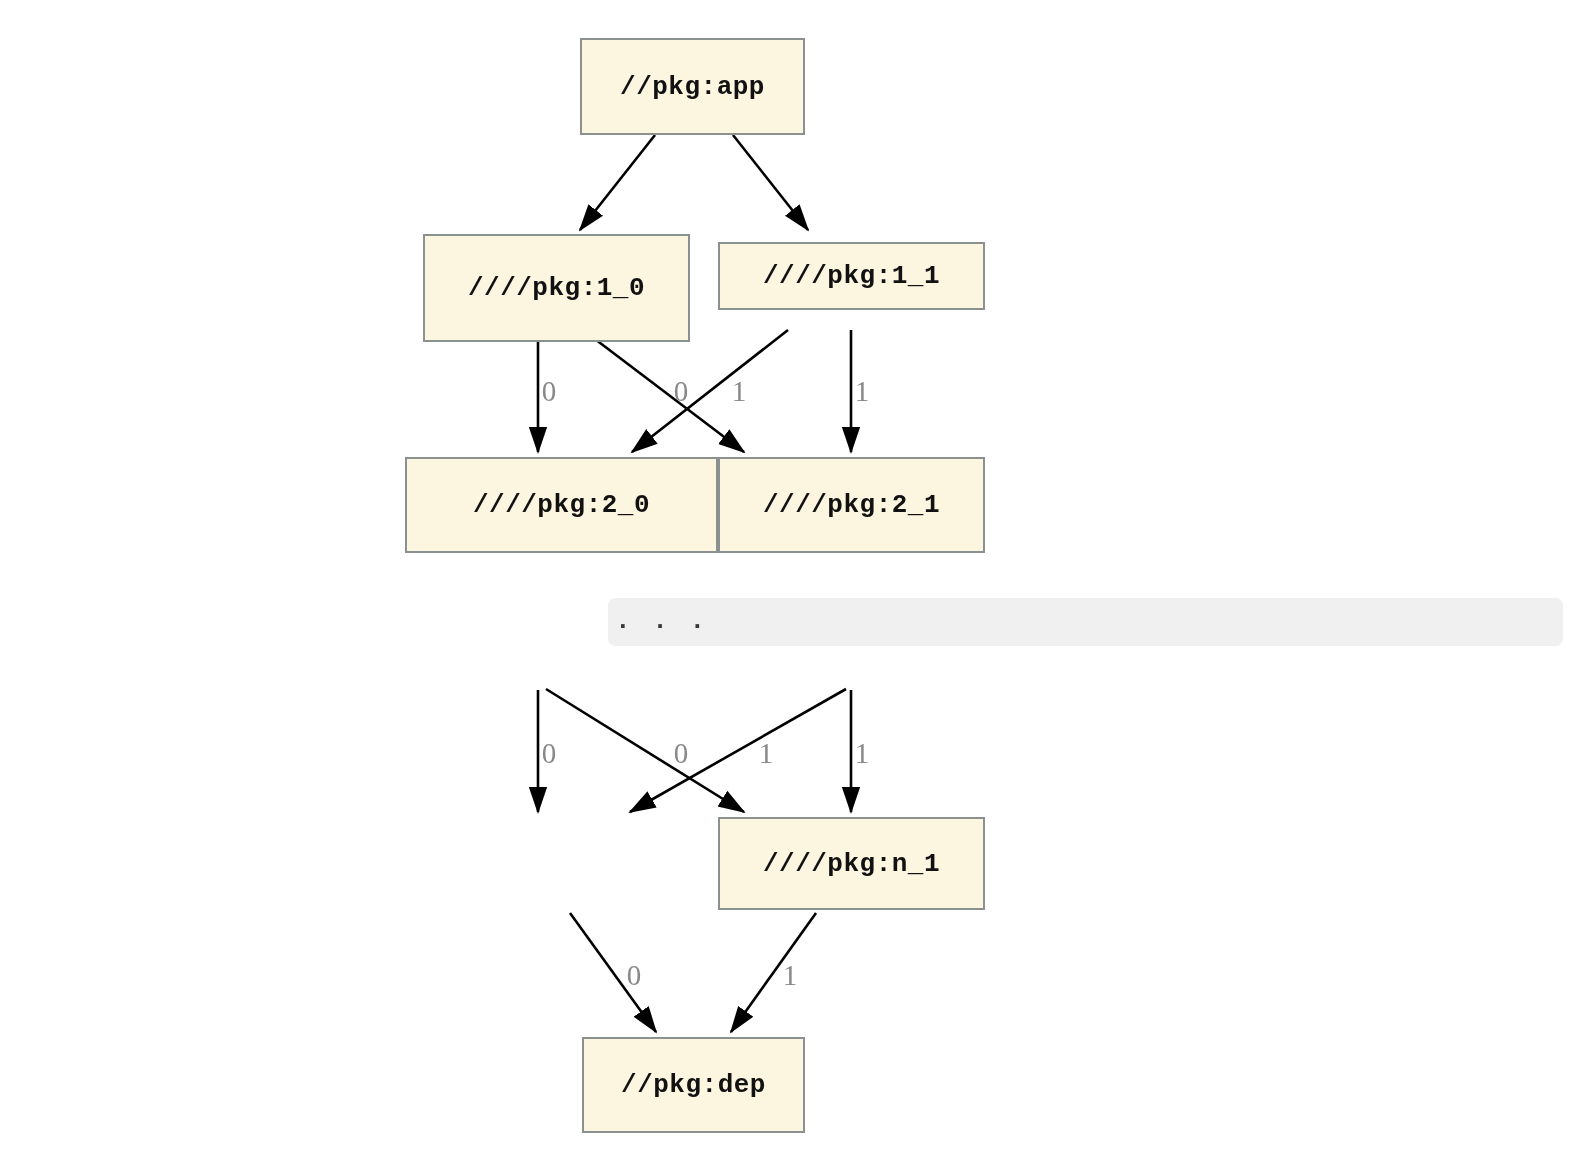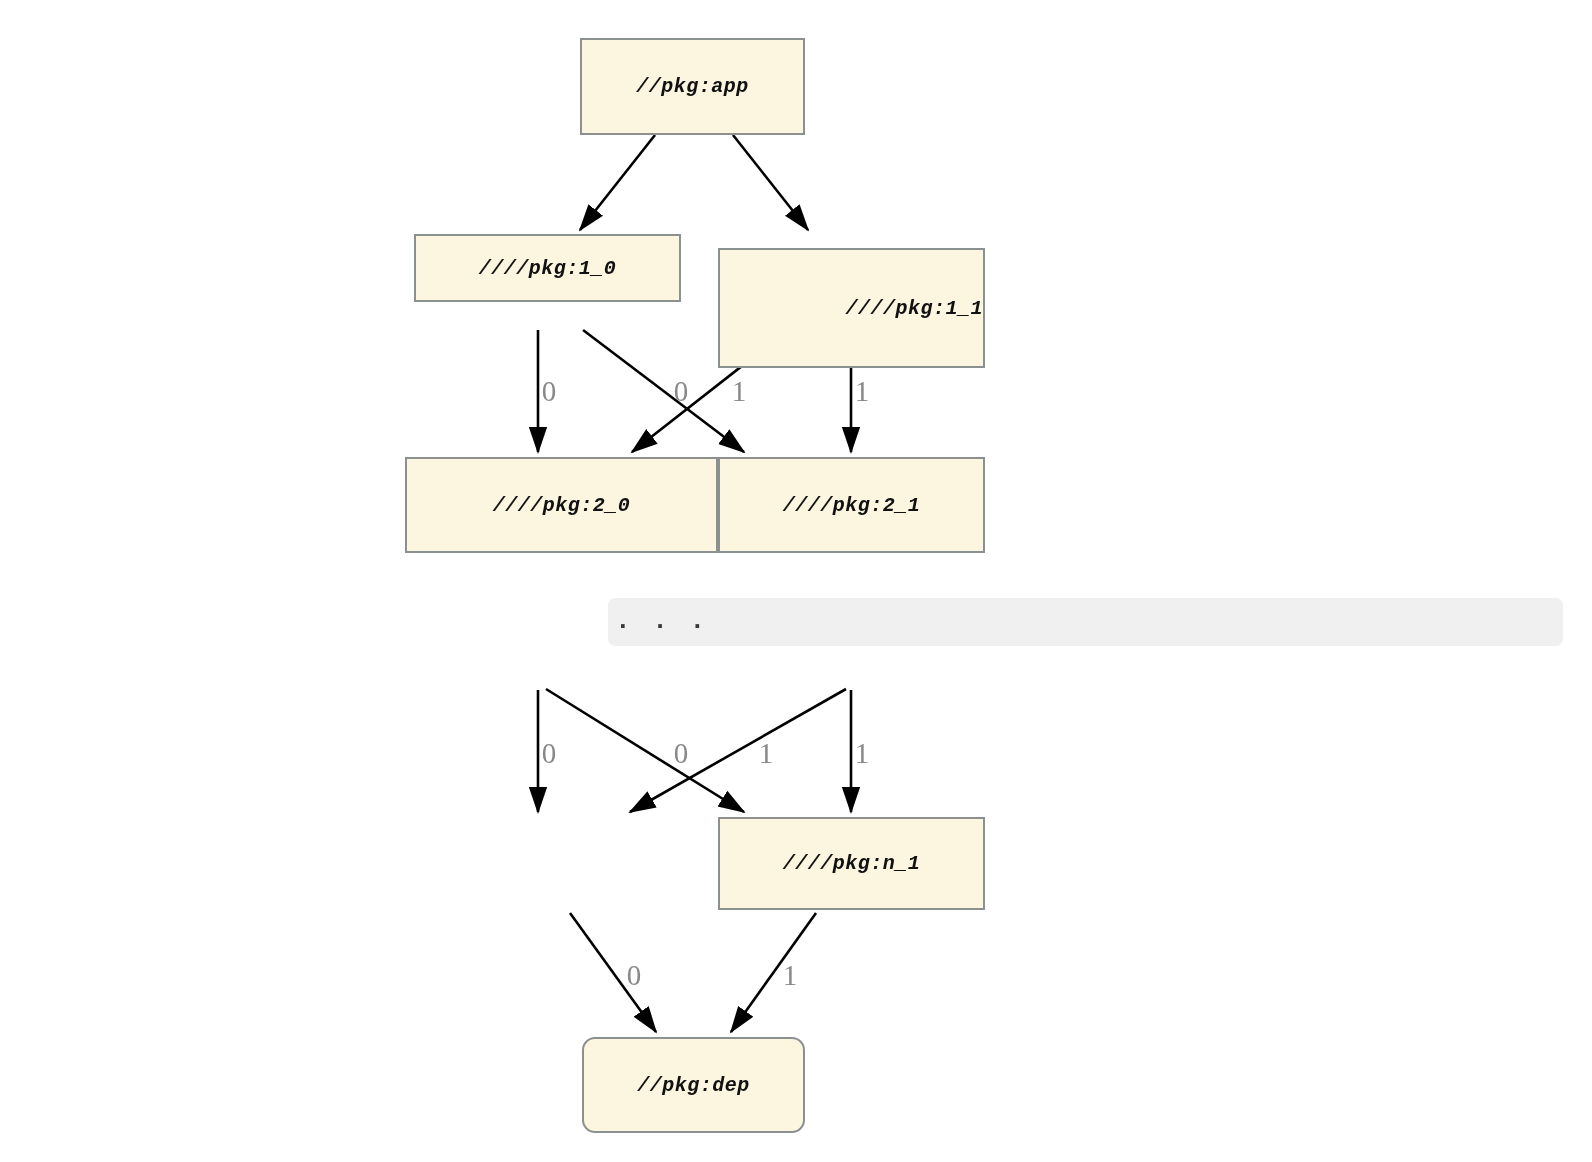--- a/index.html
+++ b/index.html
@@ -35,25 +35,24 @@
   #arrowhead path { fill: var(--edge-stroke); }
   .node {
     position: absolute;
     background: var(--node-fill);
     border: 2.5px solid var(--node-border);
     display: flex; align-items: center; justify-content: center;
   }
   .node-label {
     font-family: "Liberation Mono", monospace;
     font-weight: 700;
-    font-size: 20px;
+    font-size: 26px;
     letter-spacing: 0.5px;
     color: var(--node-text);
     white-space: pre;
-    font-style: italic;
   }
   .edge-label {
     position: absolute;
     transform: translate(-50%, -50%);
     font-family: "Liberation Serif", serif;
     font-size: 29px;
     color: var(--edge-label);
     line-height: 1;
     white-space: pre;
   }
@@ -103,46 +102,46 @@
     <line x1="851" y1="690" x2="851" y2="812" marker-end="url(#arrowhead)"></line>
 
     <line x1="570" y1="913" x2="656" y2="1032" marker-end="url(#arrowhead)"></line>
     <line x1="816" y1="913" x2="731" y2="1032" marker-end="url(#arrowhead)"></line>
   </svg>
 
   <div class="node" style="left:580px; top:38px; width:225px; height:97px;">
     <span class="node-label">//pkg:app</span>
   </div>
 
-  <div class="node" style="left:414px; top:234px; width:267px; height:68px;">
+  <div class="node" style="left:423px; top:234px; width:267px; height:108px;">
     <span class="node-label">////pkg:1_0</span>
   </div>
 
-  <div class="node" style="left:718px; top:248px; width:267px; height:120px;justify-content:flex-end;">
+  <div class="node" style="left:718px; top:242px; width:267px; height:68px;">
     <span class="node-label">////pkg:1_1</span>
   </div>
 
   <div class="node" style="left:405px; top:457px; width:313px; height:96px;">
     <span class="node-label">////pkg:2_0</span>
   </div>
 
   <div class="node" style="left:718px; top:457px; width:267px; height:96px;text-align:right;">
     <span class="node-label">////pkg:2_1</span>
   </div>
 
   <div class="separator">
     <span class="separator-dots">. . .</span>
   </div>
 
 
   <div class="node" style="left:718px; top:817px; width:267px; height:93px;">
     <span class="node-label">////pkg:n_1</span>
   </div>
 
-  <div class="node" style="left:582px; top:1037px; width:223px; height:96px;border-radius:13px;">
+  <div class="node" style="left:582px; top:1037px; width:223px; height:96px;">
     <span class="node-label">//pkg:dep</span>
   </div>
 
   <span class="edge-label" style="left:549px; top:391px;">0</span>
   <span class="edge-label" style="left:681px; top:391px;">0</span>
   <span class="edge-label" style="left:739px; top:391px;">1</span>
   <span class="edge-label" style="left:862px; top:391px;">1</span>
 
   <span class="edge-label" style="left:549px; top:753px;">0</span>
   <span class="edge-label" style="left:681px; top:753px;">0</span>

